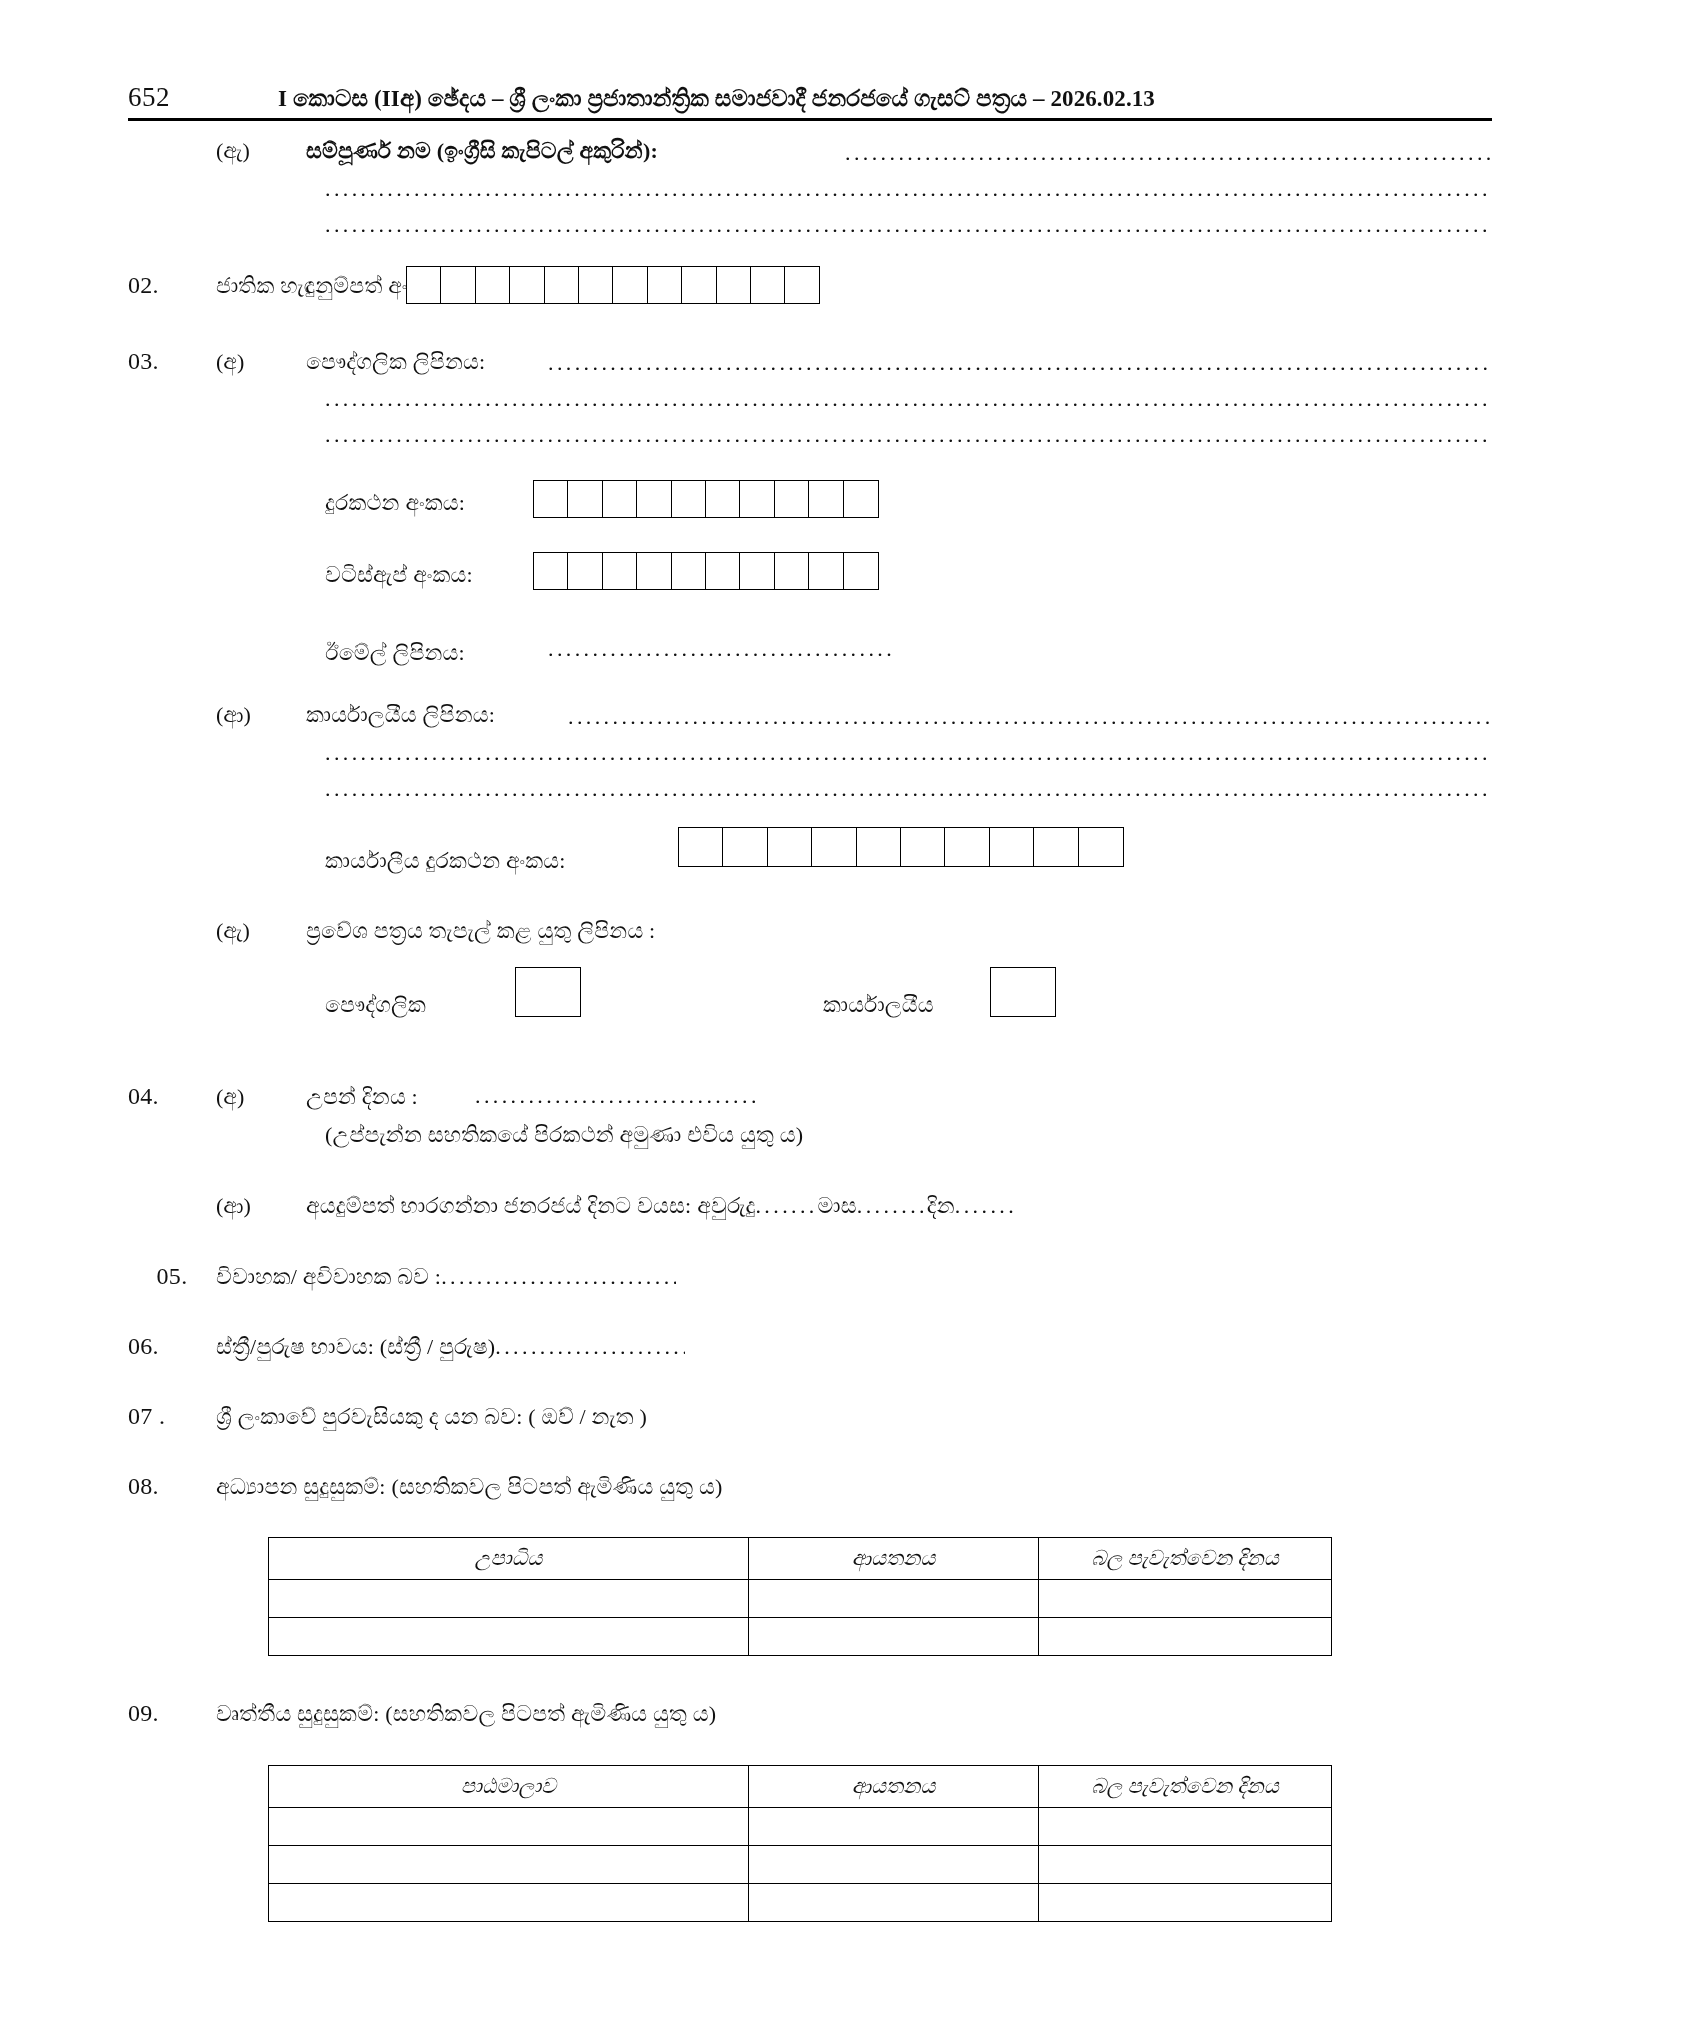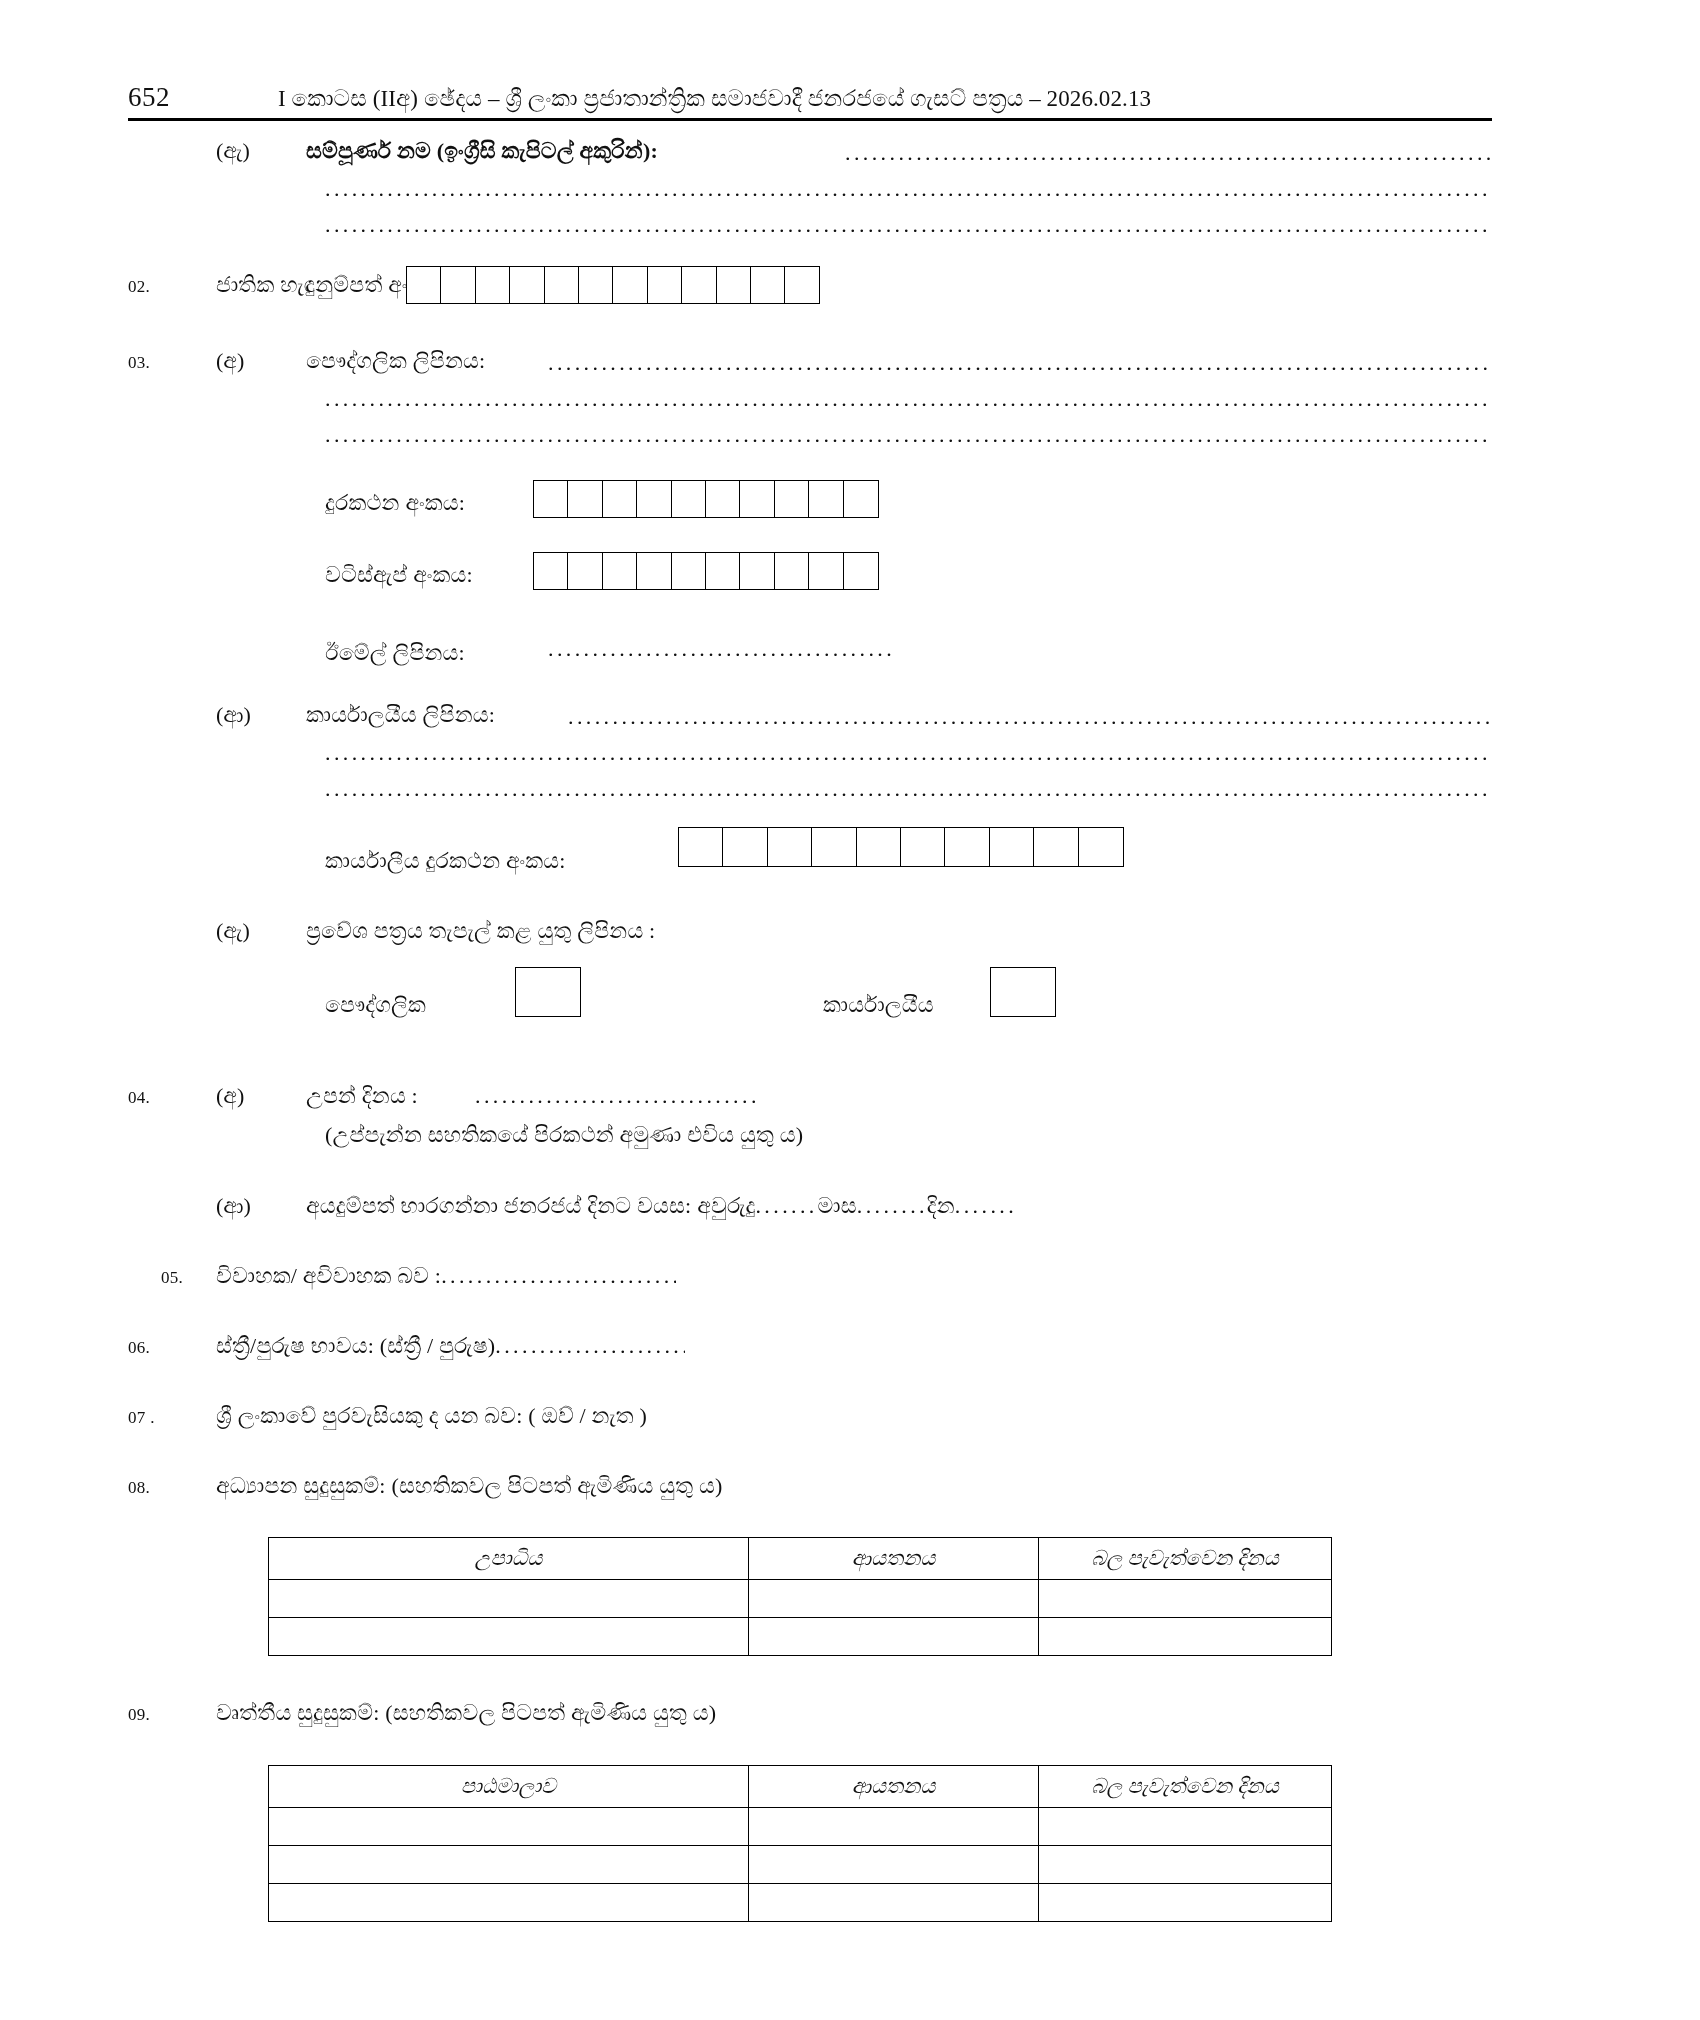--- a/index.html
+++ b/index.html
@@ -33,21 +33,21 @@
   }
   .page-number {
     font-size: 27px;
     font-weight: 400;
     letter-spacing: 0.5px;
     width: 150px;
     flex: 0 0 150px;
   }
   .header-title {
     font-size: 23px;
-    font-weight: normal;
+    font-weight: bold;
     letter-spacing: 0.1px;
     white-space: nowrap;
   }
   .header-rule {
     position: absolute;
     left: 128px;
     top: 118px;
     width: 1364px;
     height: 0;
     border-top: 3px solid #000;
@@ -56,21 +56,21 @@
   
   .row {
     position: absolute;
     display: flex;
     align-items: baseline;
     white-space: nowrap;
   }
   .num {
     width: 88px;
     flex: 0 0 88px;
-    font-size: 17px;
+    font-size: 24px;
     letter-spacing: 0.3px;
   }
   .sub {
     width: 90px;
     flex: 0 0 90px;
     font-size: 22px;
   }
   .lbl {
     font-size: 22px;
     letter-spacing: 0.2px;

